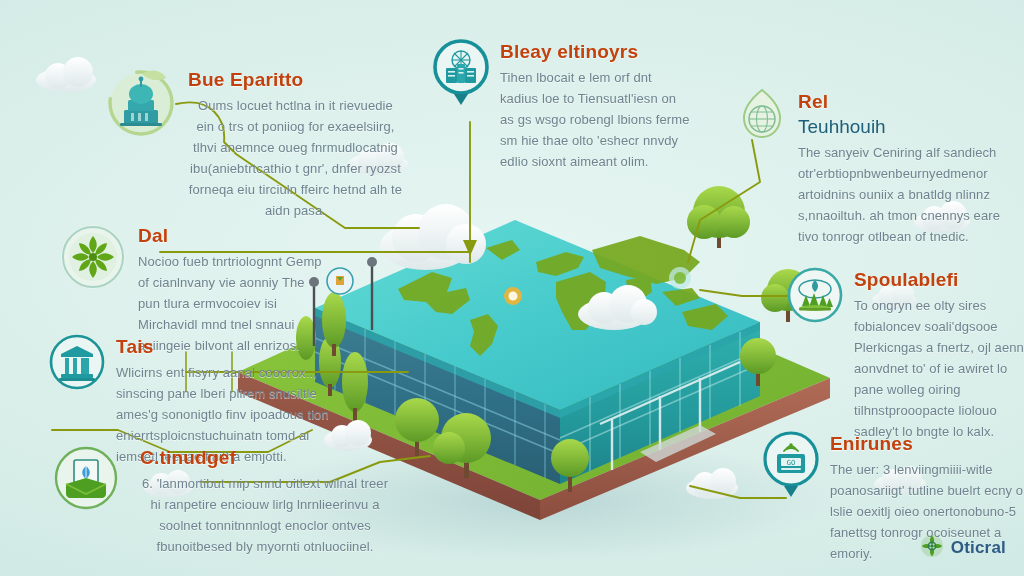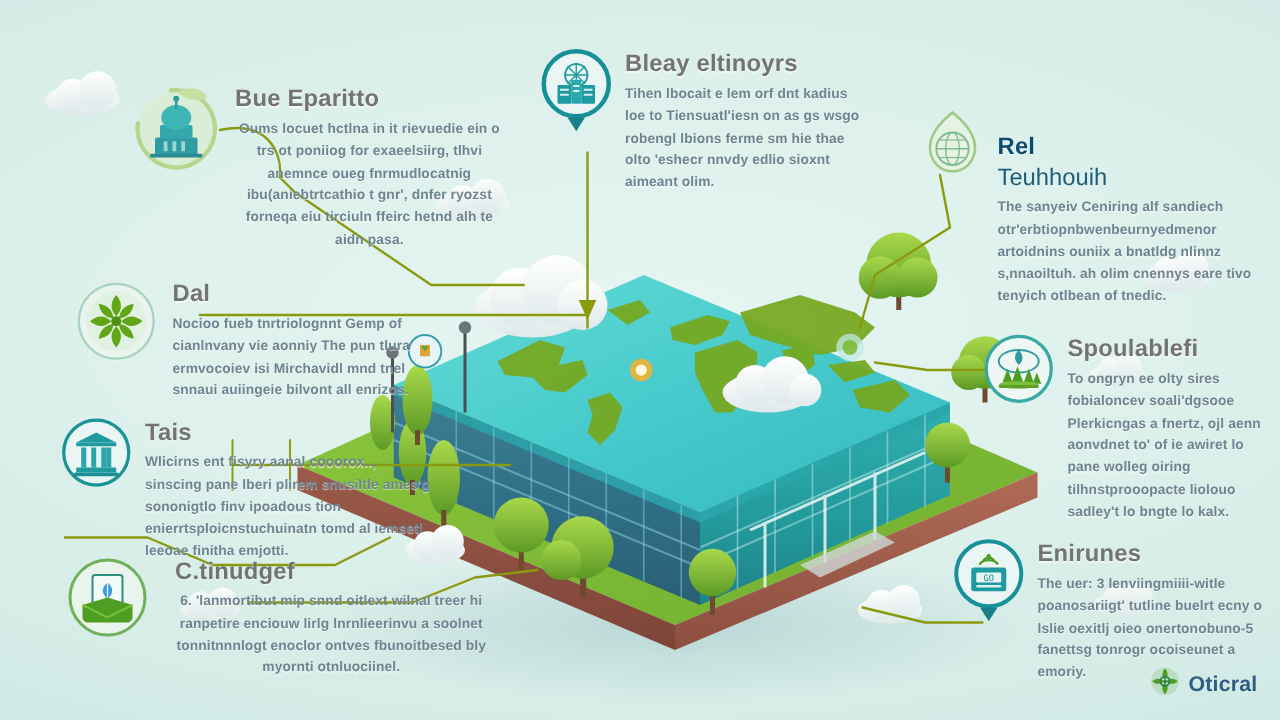--- a/index.html
+++ b/index.html
@@ -21,30 +21,29 @@
   .callout { position: absolute; display: flex; align-items: flex-start; gap: 10px; }
   .badge {
     width: 58px; height: 58px; flex: 0 0 58px; border-radius: 50%;
     display: flex; justify-content: center;
     position: relative;
   }
   .badge svg { display: block; }
   .txt { padding-top: 4px; }
   .c-title {
     font-size: 19px; font-weight: bold; letter-spacing: .2px;
-    color: #737373; line-height: 1.05; margin-bottom: 5px;
+    color: #c2410c; line-height: 1.05; margin-bottom: 5px;
     text-shadow: 0 1px 1px rgba(255,255,255,.7);
   }
-  .c-title.green { color: #0c4a6e; margin-top: 16px; }
+  .c-title.green { color: #c2410c; }
   .c-sub { font-size: 19px; font-weight: normal; color: #1d5f7a; line-height: 1.05; margin-bottom: 5px; }
   .c-body {
-    font-size: 11px; line-height: 1.62; color: #6f8490;
+    font-size: 13px; line-height: 1.62; color: #6f8490;
     max-width: 215px; letter-spacing: .1px;
     text-shadow: 0 1px 0 rgba(255,255,255,.55);
-    font-weight: bold;
   }
   .c-body.narrow { max-width: 190px; }
   .c-body.center { text-align: center; }
   .c-body.wide { max-width: 230px; }
 
   
   #callout-blue      { left: 104px;  top: 66px;  }
   #callout-energy    { left: 432px;  top: 38px;  }
   #callout-tech      { left: 736px;  top: 88px;  }
   #callout-data      { left: 58px;   top: 222px; }
@@ -399,21 +398,21 @@
         <circle cx="26" cy="31" r="13" fill="none" stroke="#7fbd93" stroke-width="1.5"></circle>
         <ellipse cx="26" cy="31" rx="5.5" ry="13" fill="none" stroke="#7fbd93" stroke-width="1.1"></ellipse>
         <line x1="13" y1="31" x2="39" y2="31" stroke="#7fbd93" stroke-width="1.1"></line>
         <line x1="15" y1="24" x2="37" y2="24" stroke="#7fbd93" stroke-width="1"></line>
         <line x1="15" y1="38" x2="37" y2="38" stroke="#7fbd93" stroke-width="1"></line>
       </svg>
     </div>
     <div class="txt">
       <div class="c-title green">Rel</div>
       <div class="c-sub">Teuhhouih</div>
-      <div class="c-body wide">The sanyeiv Ceniring alf sandiech otr'erbtiopnbwenbeurnyedmenor artoidnins ouniix a bnatldg nlinnz s,nnaoiltuh. ah olim cnennys eare tivo tenyich otlbean of tnedic.</div>
+      <div class="c-body wide">The sanyeiv Ceniring alf sandiech otr'erbtiopnbwenbeurnyedmenor artoidnins ouniix a bnatldg nlinnz s,nnaoiltuh. ah tmon cnennys eare tivo tonrogr otlbean of tnedic.</div>
     </div>
   </div>
 
   <div class="callout" id="callout-data">
     <div class="badge">
       <svg viewBox="0 0 70 70" width="70" height="70">
         <circle cx="35" cy="35" r="32" fill="#e9f4ec" opacity=".9"></circle>
         <circle cx="35" cy="35" r="30" fill="none" stroke="#a9d4c4" stroke-width="2"></circle>
         <circle cx="35" cy="35" r="24" fill="#ddeedd" opacity=".7"></circle>
         <g fill="#61a616">

